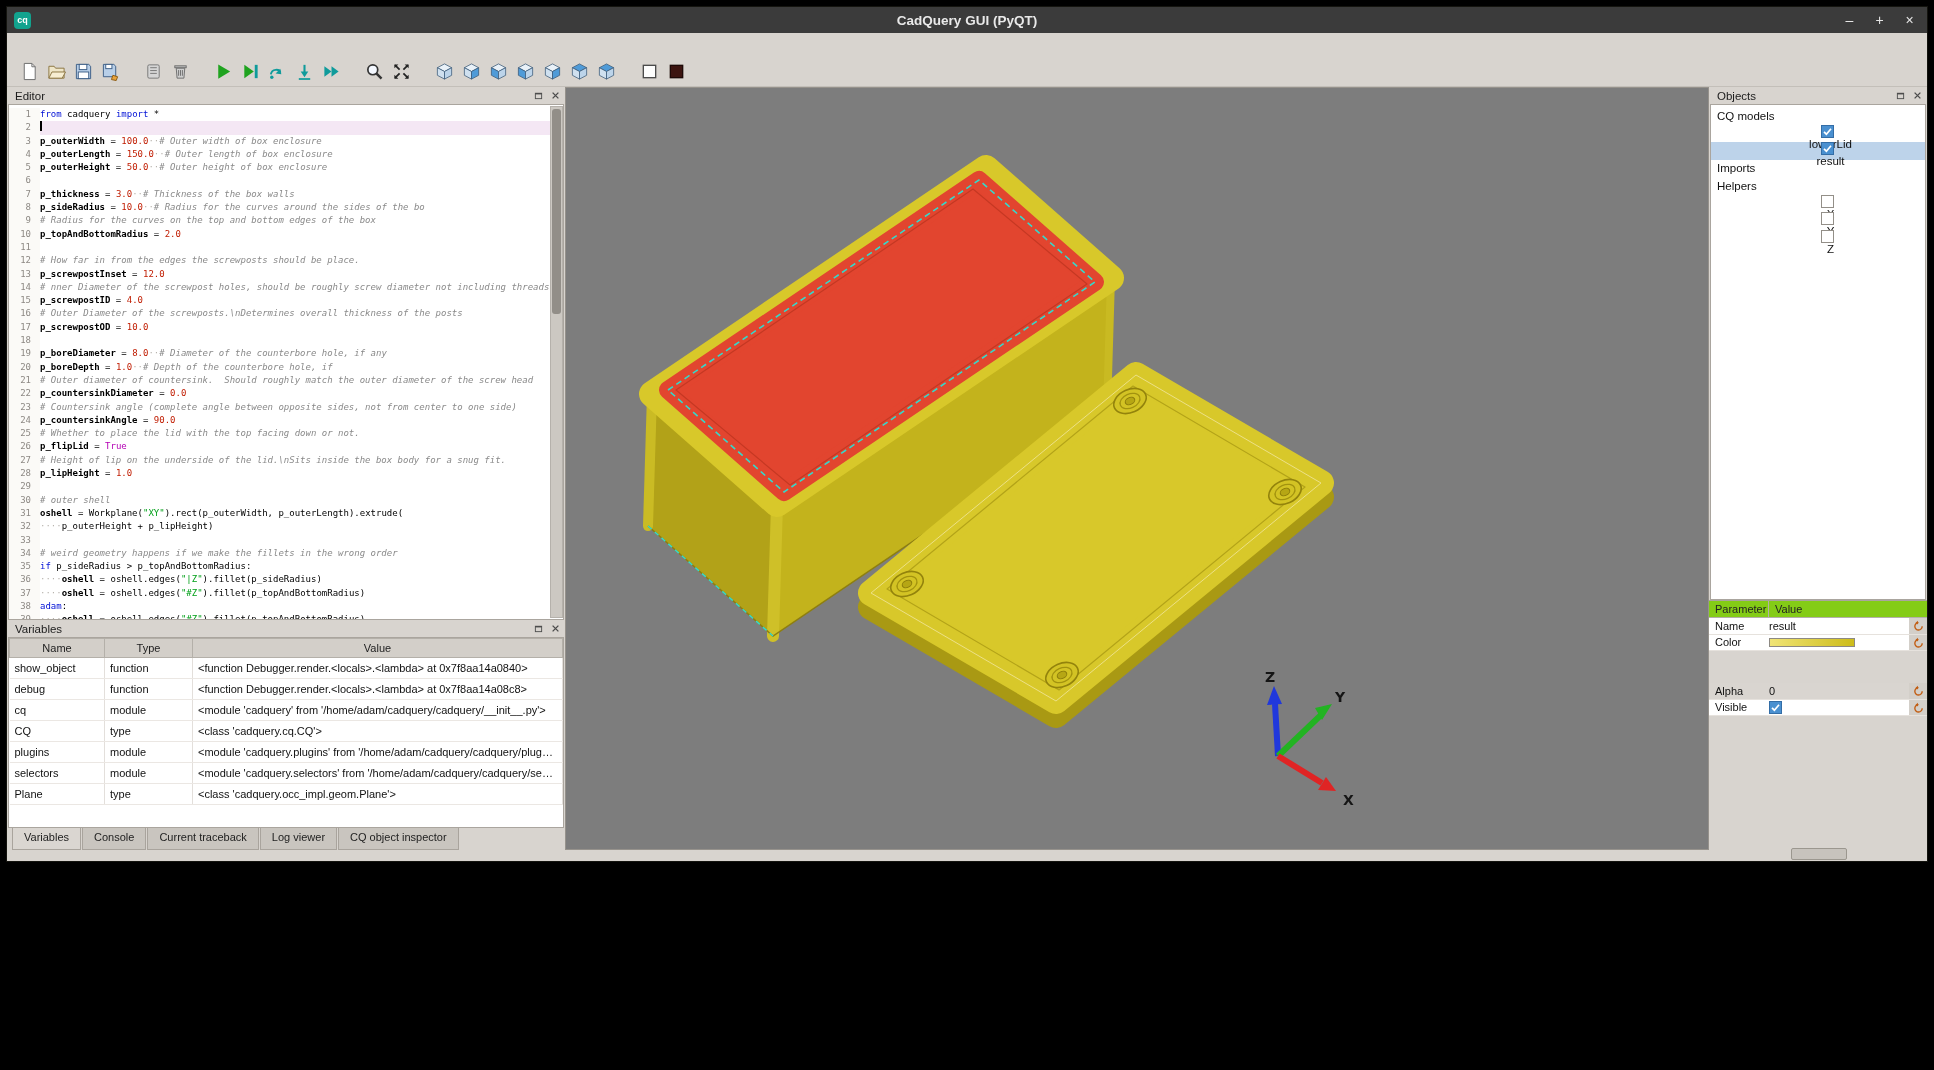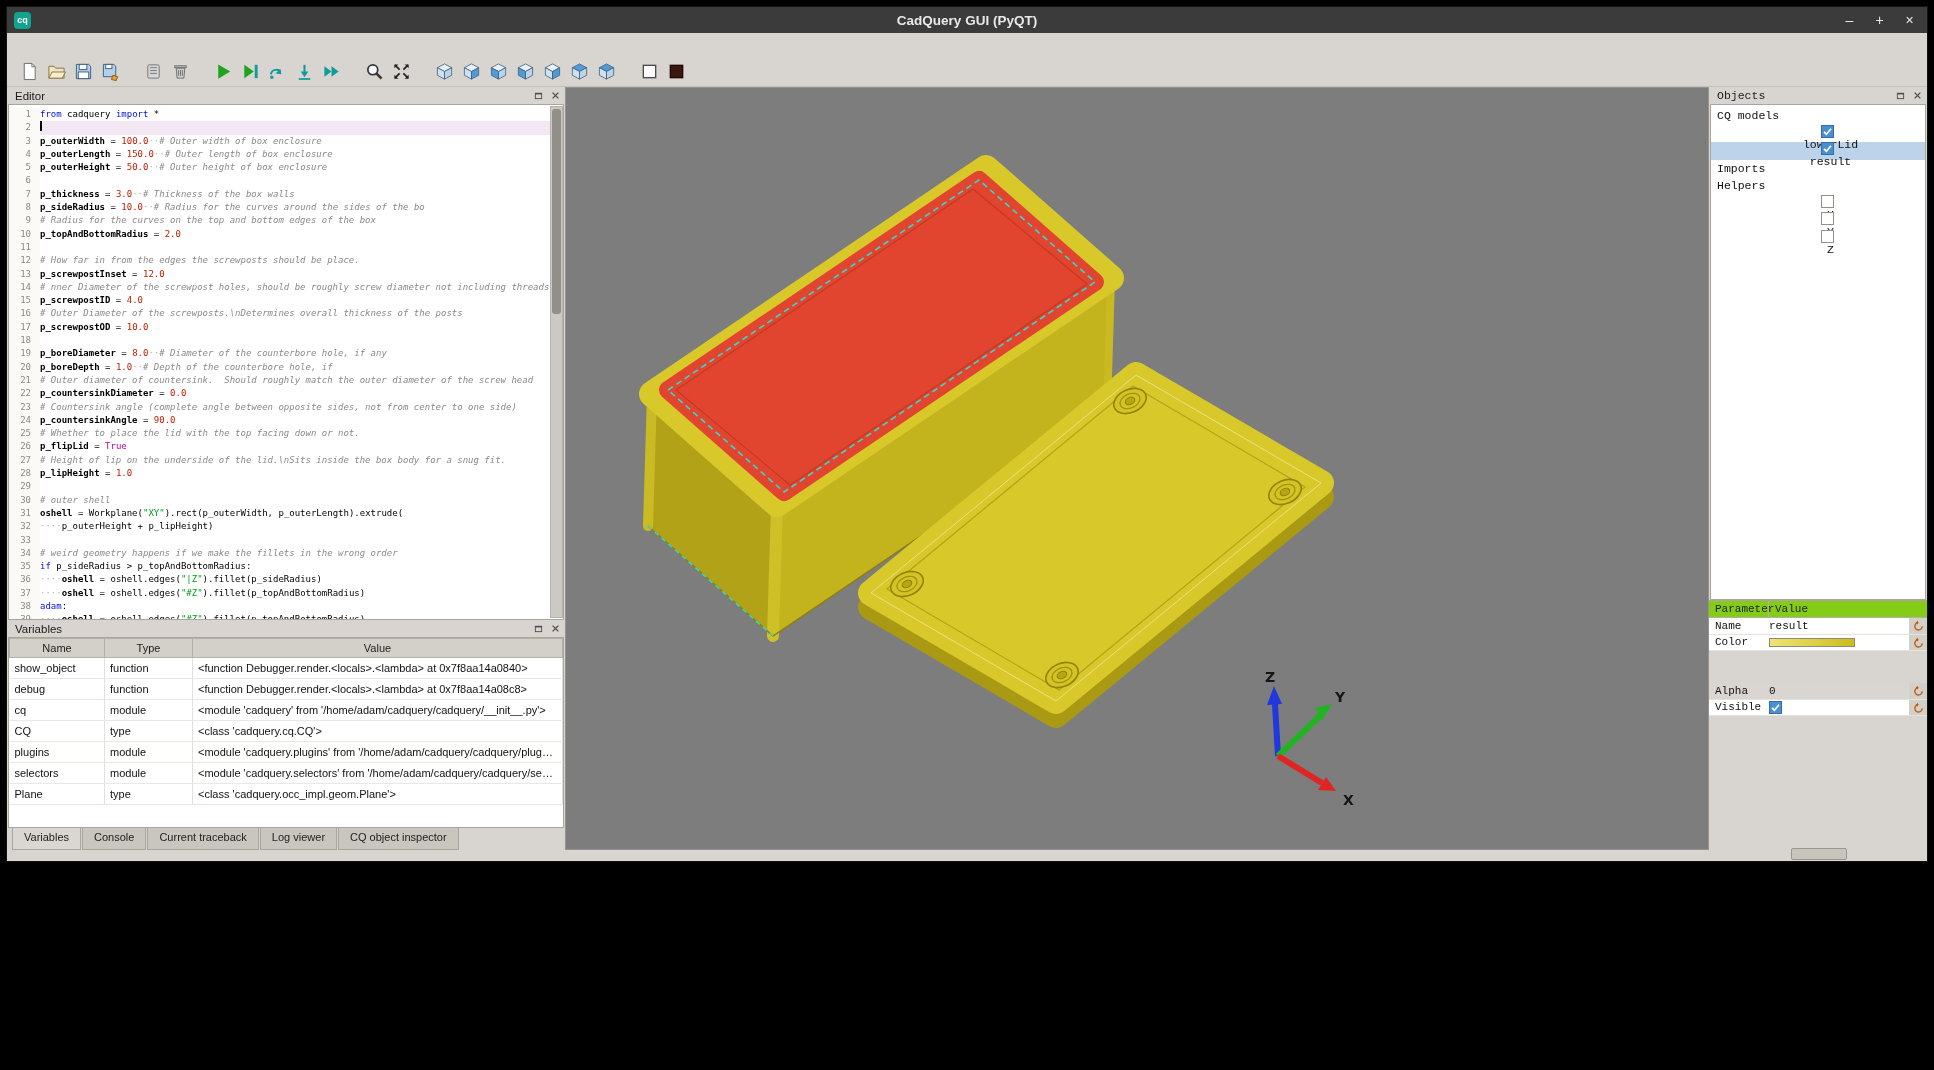--- a/index.html
+++ b/index.html
@@ -16,21 +16,21 @@
 .menu-item{padding:2px 9px;font-size:12.5px;color:#161616;}
 .toolbar{position:absolute;top:49px;left:0;right:0;height:31px;display:flex;align-items:center;padding-left:9px;background:#d8d4cf;border-bottom:1px solid #c3bfb9;}
 .tb-group{display:flex;align-items:center;margin-right:16px;}
 .tb-btn{width:27px;height:26px;display:flex;align-items:center;justify-content:center;}
 .tb-btn svg{width:19px;height:19px;}
 
 .content{position:absolute;top:80px;left:0;right:0;bottom:11px;display:flex;}
 .left-dock{width:558px;flex:none;display:flex;flex-direction:column;background:#d8d4cf;}
 .viewport{flex:1;background:#7d7d7d;border:1px solid #96928c;position:relative;}
 .scene{position:absolute;left:0;top:0;width:100%;height:100%;}
-.right-dock{width:218px;flex:none;display:flex;flex-direction:column;background:#d8d4cf;font-family:Liberation Mono, monospace;}
+.right-dock{width:218px;flex:none;display:flex;flex-direction:column;background:#d8d4cf;}
 
 .panel-header{height:17px;display:flex;align-items:center;padding:0 3px 0 8px;font-size:11.5px;color:#1c1c1c;flex:none;}
 .dock-btns{margin-left:auto;display:flex;gap:3px;}
 .dock-btn{width:14px;height:13px;display:flex;align-items:center;justify-content:center;}
 .dock-btn svg{width:9px;height:9px;}
 
 .editor-panel{height:533px;position:relative;display:flex;flex-direction:column;flex:none;}
 .editor-body{flex:1;background:#fff;border:1px solid #aaa59e;margin:0 1px;overflow:hidden;position:relative;font-family:"DejaVu Sans Mono",monospace;font-size:9px;padding-top:3px;}
 .code-line{display:flex;height:13.3px;line-height:13.3px;white-space:pre;}
 .gutter{flex:none;width:31px;text-align:right;padding-right:9px;color:#8d8984;background:#fbfaf7;}

